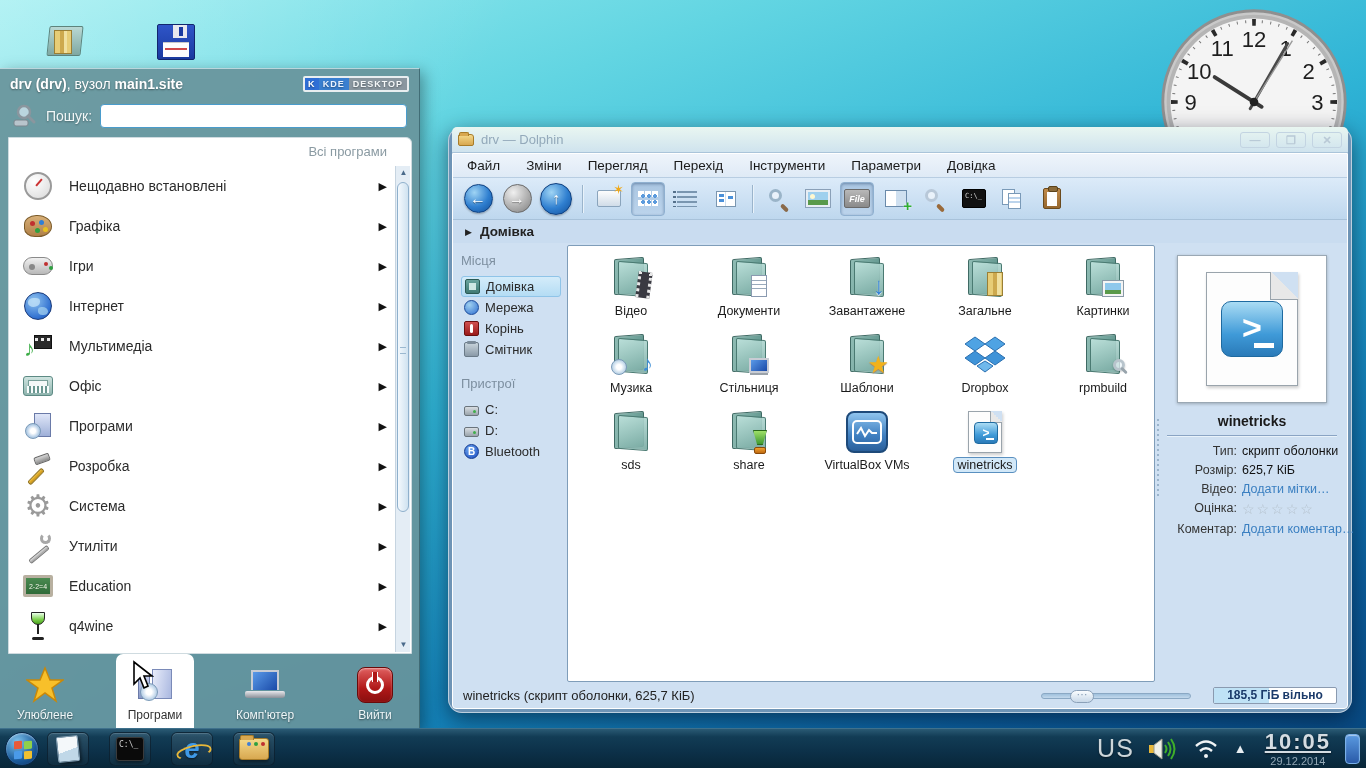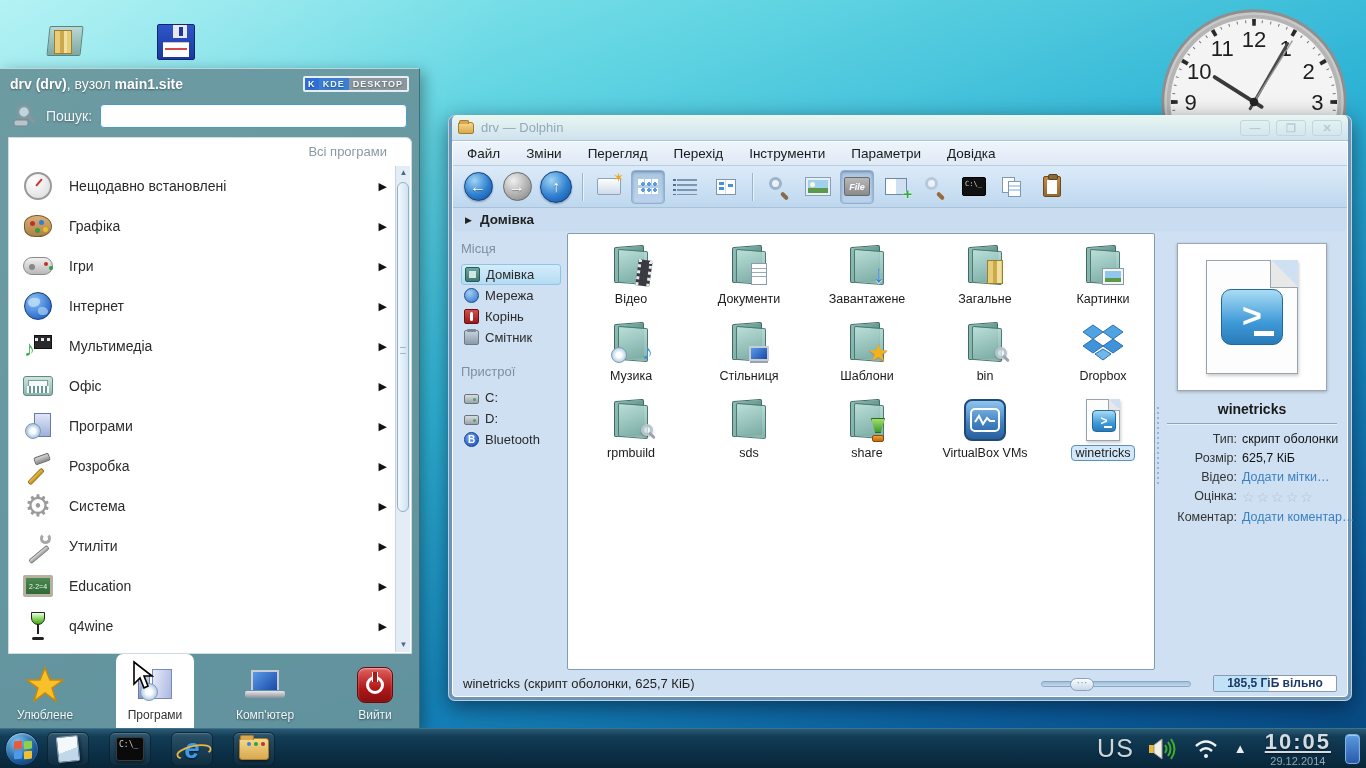--- a/index.html
+++ b/index.html
@@ -95,21 +95,21 @@
   .t-laptop .base { position:absolute; left:0; bottom:2px; width:40px; height:7px; background:linear-gradient(#e8e8ec,#8a8f98); border-radius:2px 2px 3px 3px; }
   .t-recent { position:relative; width:40px; height:34px; }
   .t-recent .doc { position:absolute; right:2px; top:2px; width:18px; height:22px; background:#fff; border:1px solid #aab; box-shadow:-4px 4px 0 -1px #e8eef4, -4px 4px 0 0 #99a; }
   .t-recent .clk { position:absolute; left:2px; top:0; width:16px; height:16px; border-radius:50%; background:radial-gradient(circle at 35% 30%,#fff,#cfd4d8); border:2px solid #8a9298; }
   .t-recent .tray { position:absolute; left:0; bottom:0; width:36px; height:10px; background:linear-gradient(#d8dde2,#9aa2aa); border:1px solid #7a838c; border-radius:2px; }
   .t-power { width:36px; height:36px; border-radius:8px; background:linear-gradient(#e06060,#b01818 60%,#8a0f0f); border:1px solid #6a0a0a; display:flex; align-items:center; justify-content:center; position:relative; box-shadow:inset 0 1px 2px rgba(255,255,255,.5); }
   .t-power .ring { width:18px; height:18px; border:3px solid #fff; border-radius:50%; position:relative; }
   .t-power .bar { position:absolute; top:4px; left:50%; width:4px; height:10px; background:#b01818; border-left:1px solid #fff; border-right:1px solid #fff; transform:translateX(-50%); box-sizing:content-box; }
 
   
-  #dolphin { left:448px; top:115px; width:904px; height:586px; z-index:2; border-radius:7px; background:#6e94b6; box-shadow:0 6px 22px rgba(0,10,30,.55), inset 0 0 0 1px rgba(255,255,255,.55); padding:4px; }
+  #dolphin { left:448px; top:127px; width:904px; height:586px; z-index:2; border-radius:14px; background:#6e94b6; box-shadow:0 6px 22px rgba(0,10,30,.55), inset 0 0 0 1px rgba(255,255,255,.55); padding:4px; }
   #dolphin-inner { position:absolute; left:4px; right:4px; top:26px; bottom:4px; background:#cfe0f2; border:1px solid #fff; border-radius:0 0 4px 4px; }
   #titlebar { position:absolute; left:4px; right:4px; top:0; height:26px; display:flex; align-items:center; padding:0 6px; background:linear-gradient(180deg,#e9f6f1,#cfe3ee); border-radius:5px 5px 0 0; border-bottom:1px solid #aac4da; }
   #title-icon { width:16px; height:12px; background:linear-gradient(#f4d98a,#d8a850); border:1px solid #a87c28; border-radius:2px 3px 2px 2px; position:relative; }
   #title-icon:before { content:""; position:absolute; left:0; top:-3px; width:8px; height:3px; background:#d8a850; border:1px solid #a87c28; border-bottom:none; border-radius:2px 2px 0 0; }
   #title-text { margin-left:7px; font-size:13px; color:#93a9ba; }
   #win-buttons { margin-left:auto; display:flex; gap:6px; }
   .wbtn { width:30px; height:16px; border:1px solid #c3d4e2; border-radius:3px; color:#b9c9d6; font-size:11px; line-height:14px; text-align:center; font-weight:bold; }
   #menubar { position:absolute; left:5px; right:5px; top:27px; height:24px; background:linear-gradient(#eef4fb,#dfeaf6); display:flex; align-items:center; gap:26px; padding:0 14px; font-size:13.5px; color:#1a1a1a; border-bottom:1px solid #b8cde2; }
   #toolbar { position:absolute; left:5px; right:5px; top:51px; height:42px; background:linear-gradient(#dcebf9,#bed7ee); display:flex; align-items:center; gap:5px; padding:0 8px; border-bottom:1px solid #a8c2da; }
   .tbtn { width:34px; height:34px; display:flex; align-items:center; justify-content:center; border-radius:4px; position:relative; }
@@ -487,28 +487,20 @@
           <div class="file-item">
             <span class="file-icon">
                 <span class="folder-back"></span>
                 <span class="folder-front"></span>
                 <span class="emblem em-star">★</span>
               </span>
             <span class="file-label">Шаблони</span>
             </div>
           <div class="file-item">
             <span class="file-icon">
-                <span class="folder-back"></span>
-                <span class="folder-front"></span>
-                <span class="emblem em-mag"></span>
-              </span>
-            <span class="file-label">bin</span>
-            </div>
-          <div class="file-item">
-            <span class="file-icon">
               <svg class="dropbox-icon" viewBox="0 0 44 40">
                 <polygon points="12,2 22,9 12,16 2,9" fill="#4fa3e3" stroke="#2a6fb0" stroke-width="1"></polygon>
                 <polygon points="32,2 42,9 32,16 22,9" fill="#4fa3e3" stroke="#2a6fb0" stroke-width="1"></polygon>
                 <polygon points="12,16 22,23 12,30 2,23" fill="#3f93d8" stroke="#2a6fb0" stroke-width="1"></polygon>
                 <polygon points="32,16 42,23 32,30 22,23" fill="#3f93d8" stroke="#2a6fb0" stroke-width="1"></polygon>
                 <polygon points="22,26 30,31 22,37 14,31" fill="#6fb8ec" stroke="#2a6fb0" stroke-width="1"></polygon>
               </svg>
               </span>
             <span class="file-label">Dropbox</span>
             </div>

